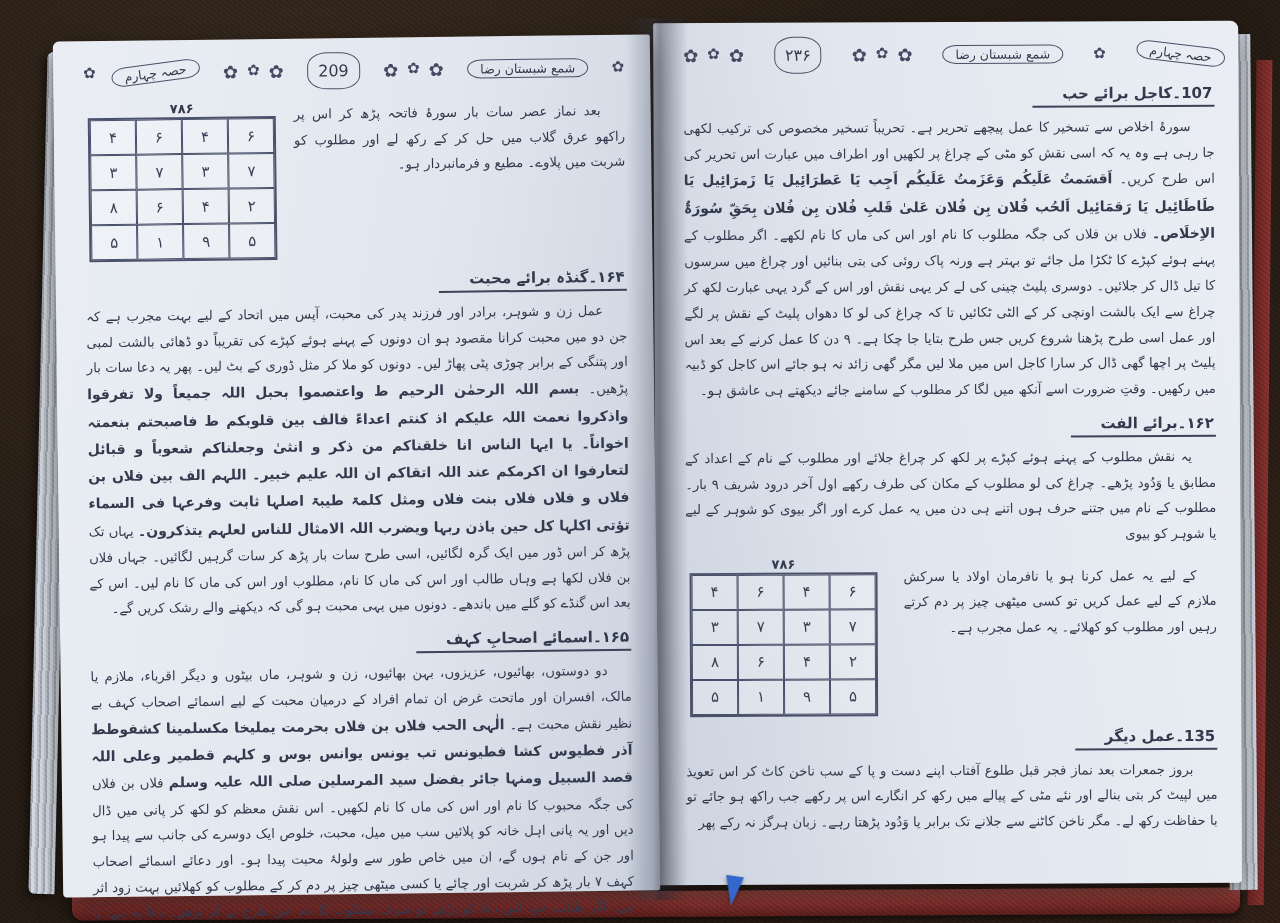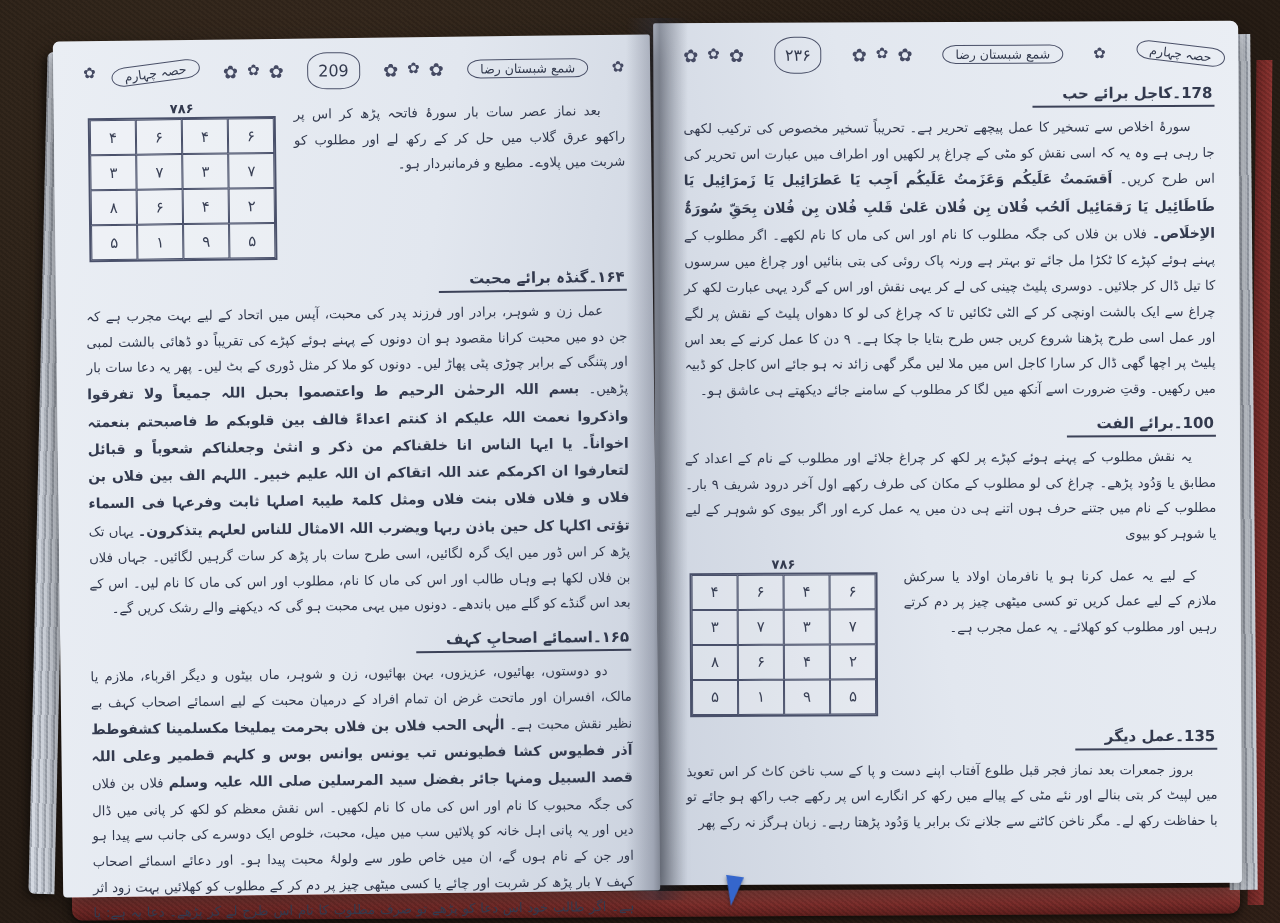--- a/index.html
+++ b/index.html
@@ -90,24 +90,24 @@
     <span class="fl-group">
       <span class="flower big">✿</span>
       <span class="flower">✿</span>
       <span class="flower big">✿</span>
     </span>
     <span class="badge">شمع شبستان رضا</span>
     <span class="flower">✿</span>
     <span class="badge part-r">حصہ چہارم</span>
   </div>
 
-  <div class="sec-h">178۔کاجل برائے حب</div>
+  <div class="sec-h">107۔کاجل برائے حب</div>
   <p class="para"><span>سورۂ اخلاص سے تسخیر کا عمل پیچھے تحریر ہے۔ تحریباً تسخیر مخصوص کی ترکیب لکھی جا رہی ہے وہ یہ کہ اسی نقش کو مٹی کے چراغ پر لکھیں اور اطراف میں عبارت اس تحریر کی اس طرح کریں۔</span> <span class="arabic">اَقسَمتُ عَلَیکُم وَعَزَمتُ عَلَیکُم اَجِب یَا عَطرَائِیل یَا زَمرَائِیل یَا طَاطَائِیل یَا رَقمَائِیل اَلحُب فُلان بِن فُلان عَلیٰ قَلبِ فُلان بِن فُلان بِحَقِّ سُورَۃُ الاِخلَاص۔</span> <span>فلاں بن فلاں کی جگہ مطلوب کا نام اور اس کی ماں کا نام لکھے۔ اگر مطلوب کے پہنے ہوئے کپڑے کا ٹکڑا مل جائے تو بہتر ہے ورنہ پاک روئی کی بتی بنائیں اور چراغ میں سرسوں کا تیل ڈال کر جلائیں۔ دوسری پلیٹ چینی کی لے کر یہی نقش اور اس کے گرد یہی عبارت لکھ کر چراغ سے ایک بالشت اونچی کر کے الٹی ٹکائیں تا کہ چراغ کی لو کا دھواں پلیٹ کے نقش پر لگے اور عمل اسی طرح پڑھنا شروع کریں جس طرح بتایا جا چکا ہے۔ ۹ دن کا عمل کرنے کے بعد اس پلیٹ پر اچھا گھی ڈال کر سارا کاجل اس میں ملا لیں مگر گھی زائد نہ ہو جائے اس کاجل کو ڈبیہ میں رکھیں۔ وقتِ ضرورت اسے آنکھ میں لگا کر مطلوب کے سامنے جائے دیکھتے ہی عاشق ہو۔</span></p>
 
-  <div class="sec-h">100۔برائے الفت</div>
+  <div class="sec-h">۱۶۲۔برائے الفت</div>
   <p class="para">یہ نقش مطلوب کے پہنے ہوئے کپڑے پر لکھ کر چراغ جلائے اور مطلوب کے نام کے اعداد کے مطابق یا وَدُود پڑھے۔ چراغ کی لو مطلوب کے مکان کی طرف رکھے اول آخر درود شریف ۹ بار۔ مطلوب کے نام میں جتنے حرف ہوں اتنے ہی دن میں یہ عمل کرے اور اگر بیوی کو شوہر کے لیے یا شوہر کو بیوی</p>
 
   <div class="mid-block">
     <p class="para beside">کے لیے یہ عمل کرنا ہو یا نافرمان اولاد یا سرکش ملازم کے لیے عمل کریں تو کسی میٹھی چیز پر دم کرتے رہیں اور مطلوب کو کھلائے۔ یہ عمل مجرب ہے۔</p>
     <div class="sq-wrap">
       <div class="sq-label">۷۸۶</div>
       <div class="sq">
           <div class="sq-row">
             <div class="sq-cell">۴</div>
             <div class="sq-cell">۶</div>

